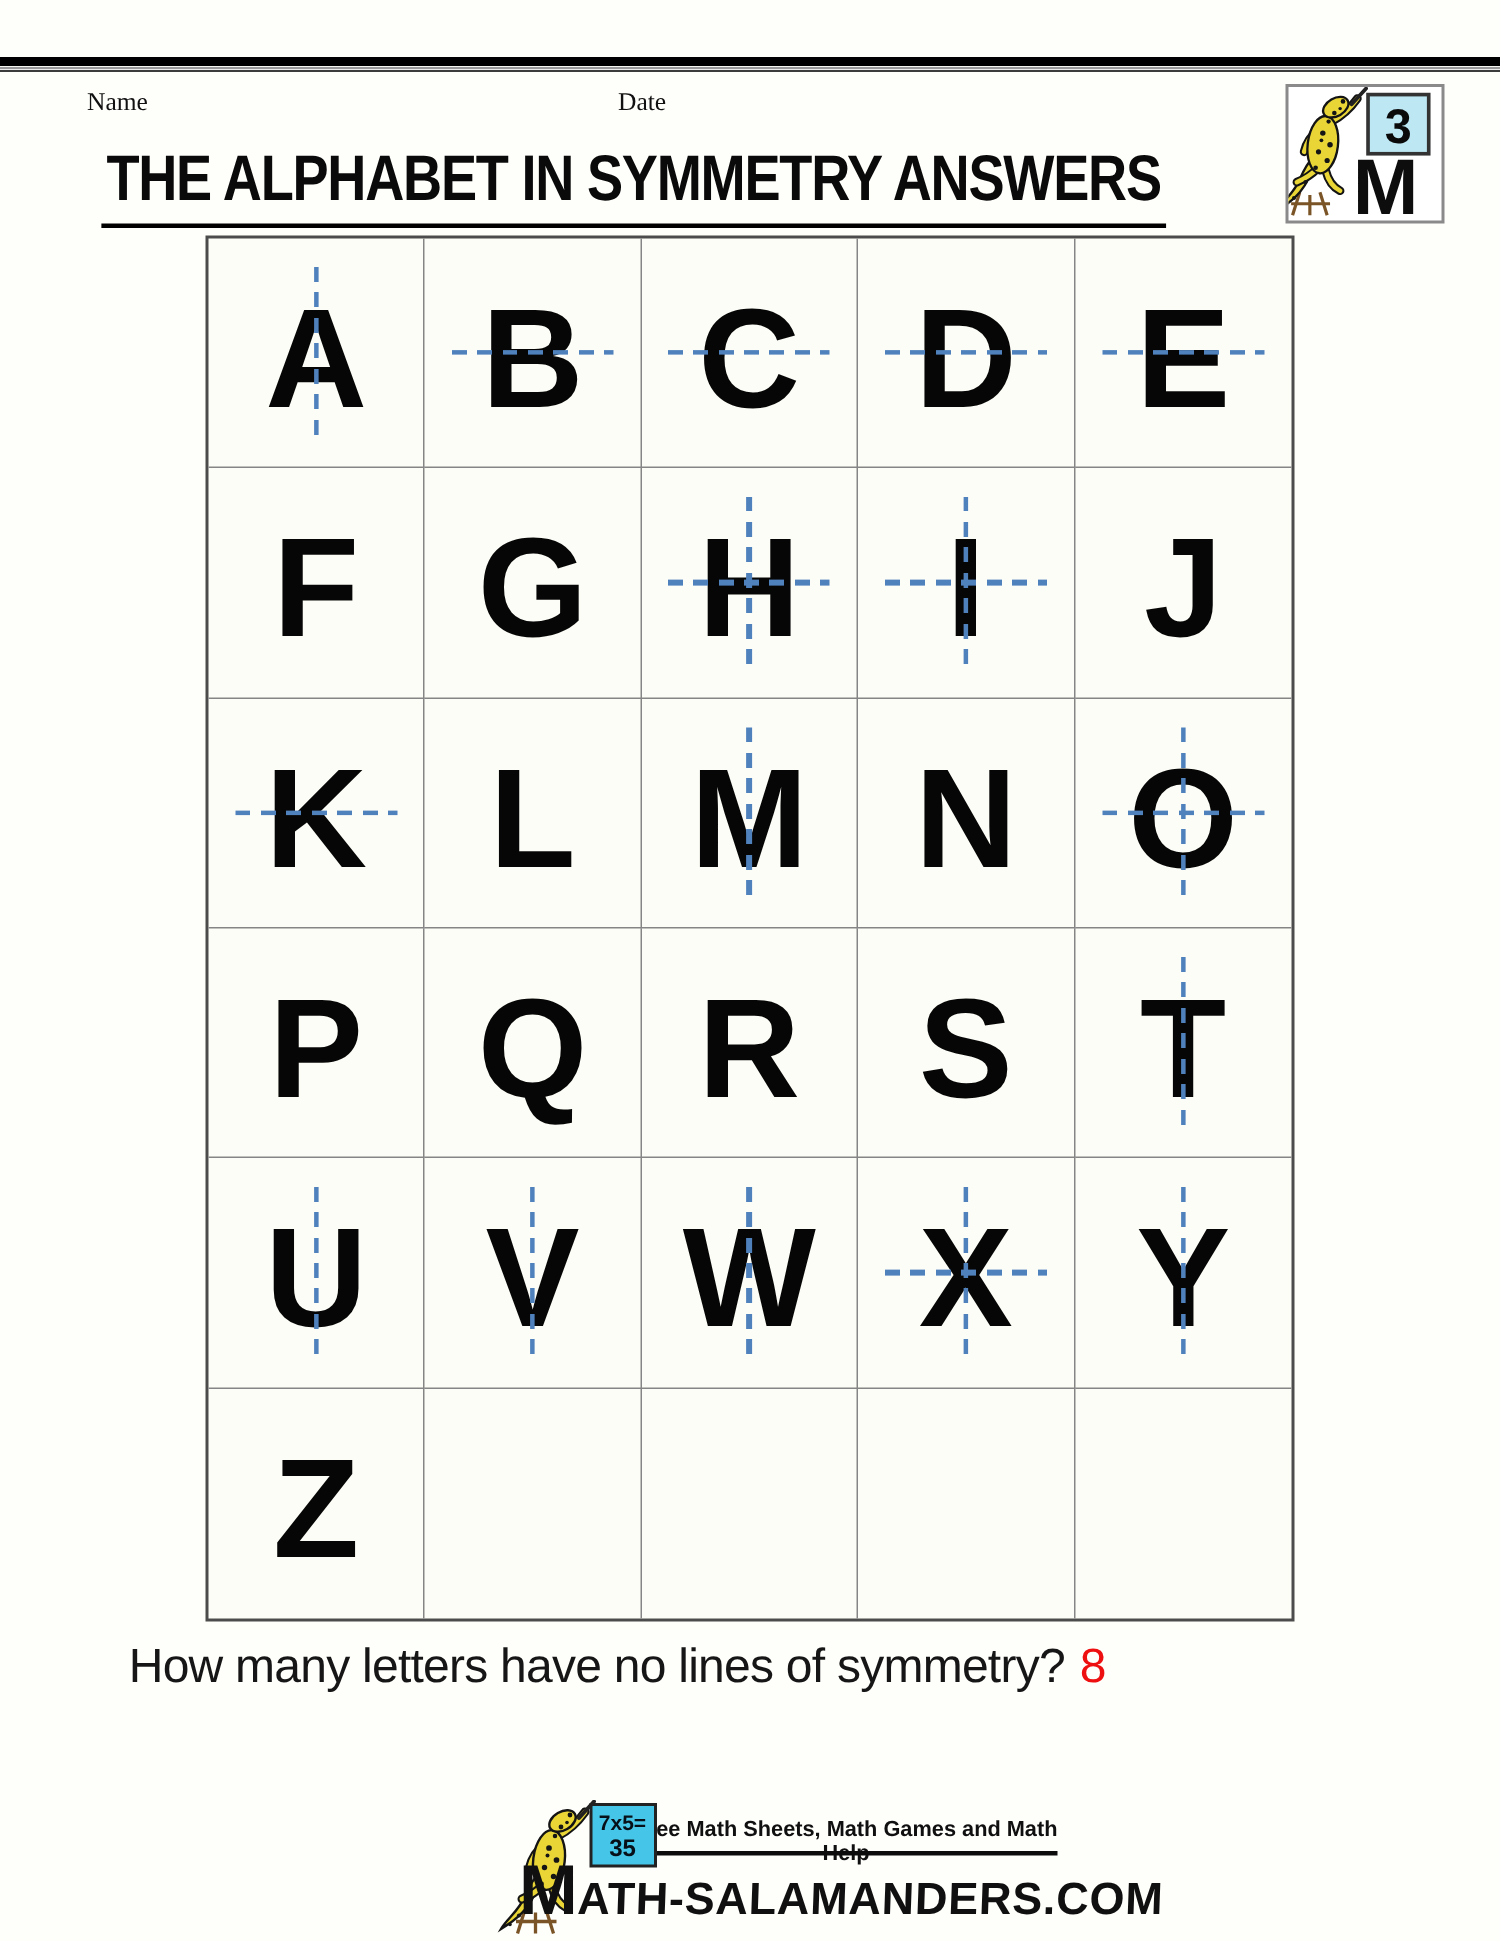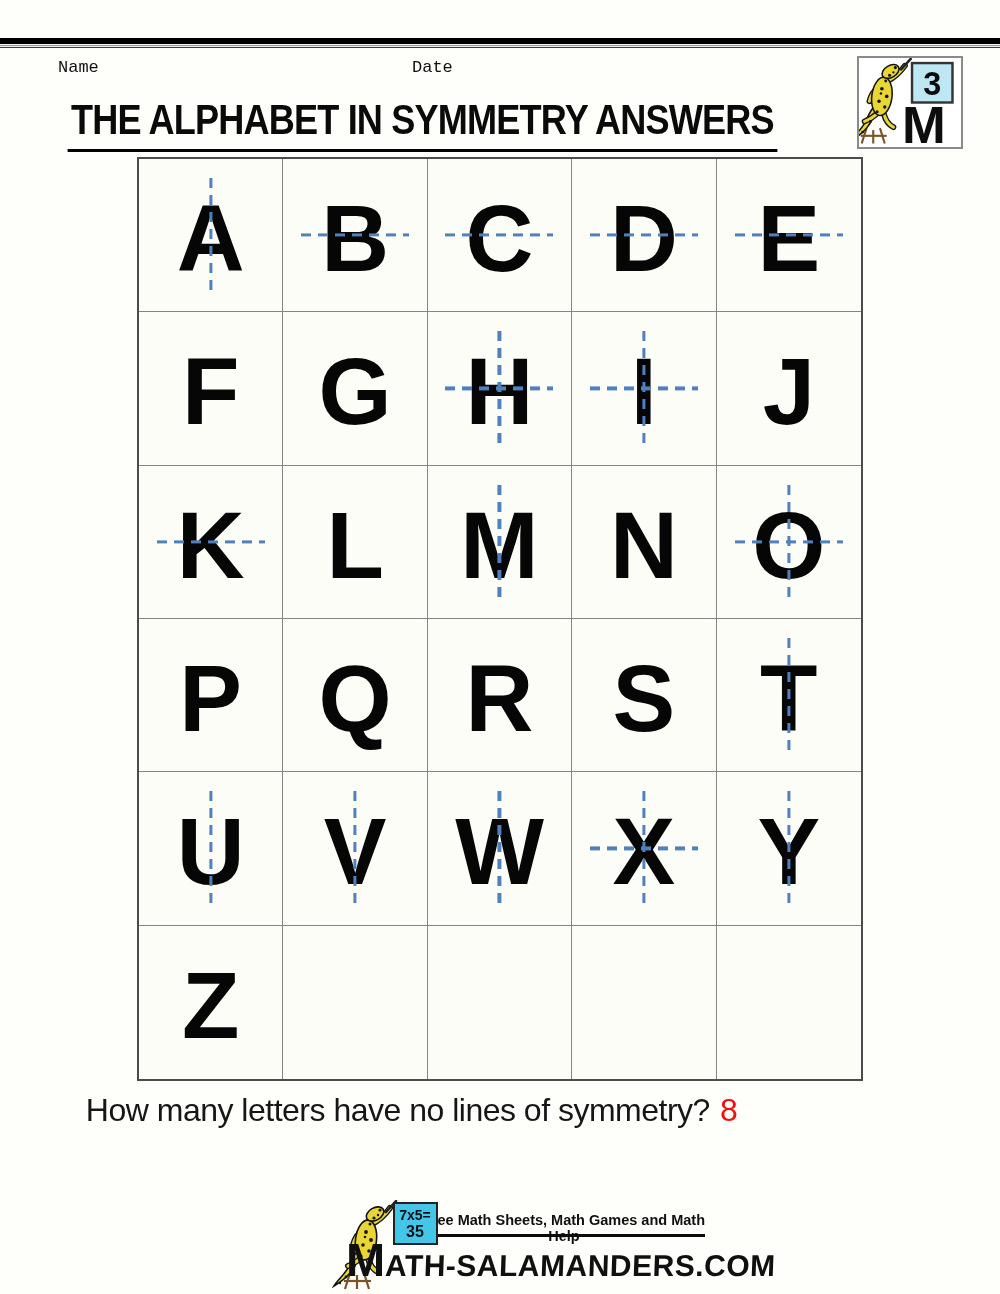--- a/index.html
+++ b/index.html
@@ -16,21 +16,21 @@
   .top-rule {
     position:absolute; left:0; top:38px; width:1000px; height:11px;
     background:linear-gradient(to bottom,
       #000 0 6px, #f6f6f3 6px 7px, #9a9a9a 7px 8px,
       #ececec 8px 9px, #3c3c3c 9px 10px, transparent 10px);
   }
 
   
   .meta-label {
     position:absolute; top:58px;
-    font-family:Liberation Mono, monospace;
+    font-family:Liberation Serif, serif;
     font-size:17px; color:#111;
   }
   .name-label { left:58px; }
   .date-label { left:412px;text-align:right; }
 
   
   .title-wrap { position:absolute; top:95px; left:0; width:996px; text-align:left; }
   .title {
     display:inline-block;
     font-size:43px; font-weight:bold; letter-spacing:-1px;

